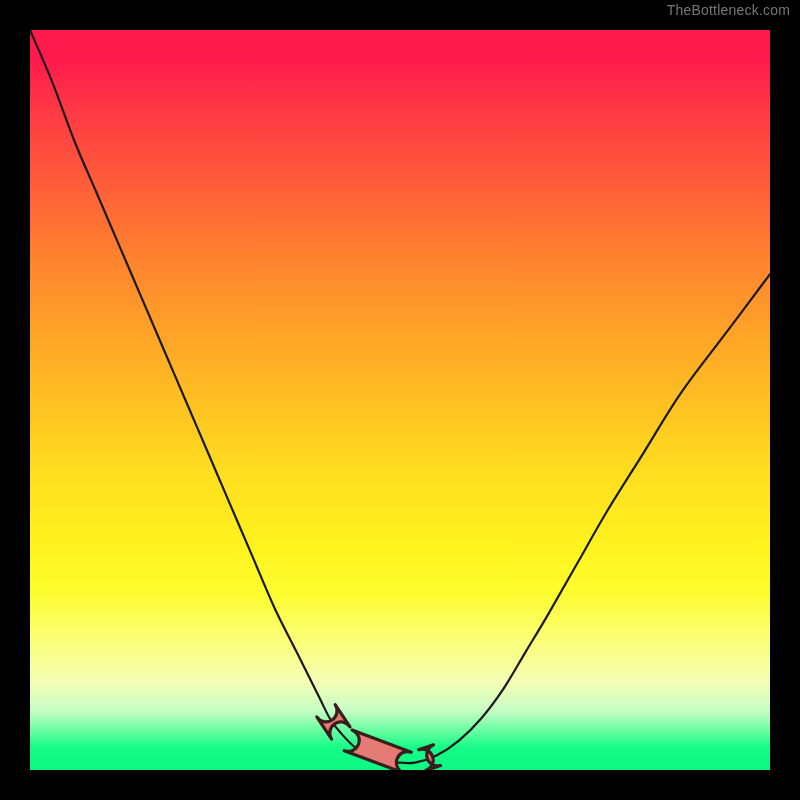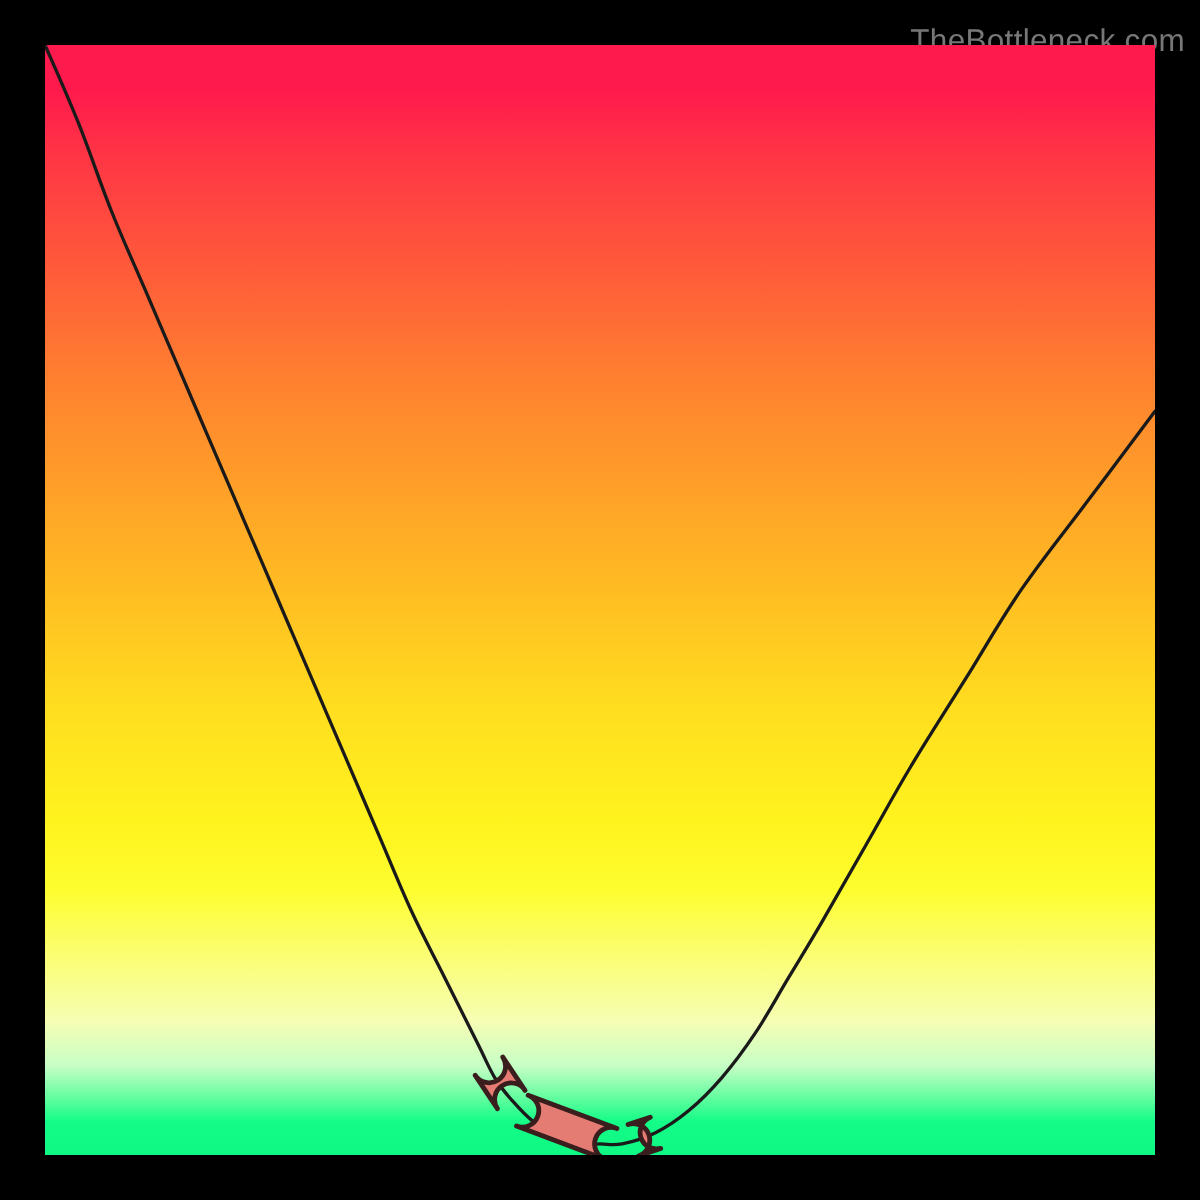--- a/index.html
+++ b/index.html
@@ -48,24 +48,24 @@
       #fbfe72 82%,
       #f5feb4 88%,
       #c6fec5 92%,
       #5dfd9d 95%,
       #14fc87 97%,
       #0ff884 100%
     );
   }
   .watermark {
     position: absolute;
-    top: 16px;
+    top: 2px;
     right: 10px;
     color: #777;
-    font-size: 21px;
+    font-size: 14px;
     font-weight: 500;
     letter-spacing: 0.2px;
     user-select: none;
   }
   svg.curve {
     position: absolute;
     left: 0;
     top: 0;
     width: 100%;
     height: 100%;

